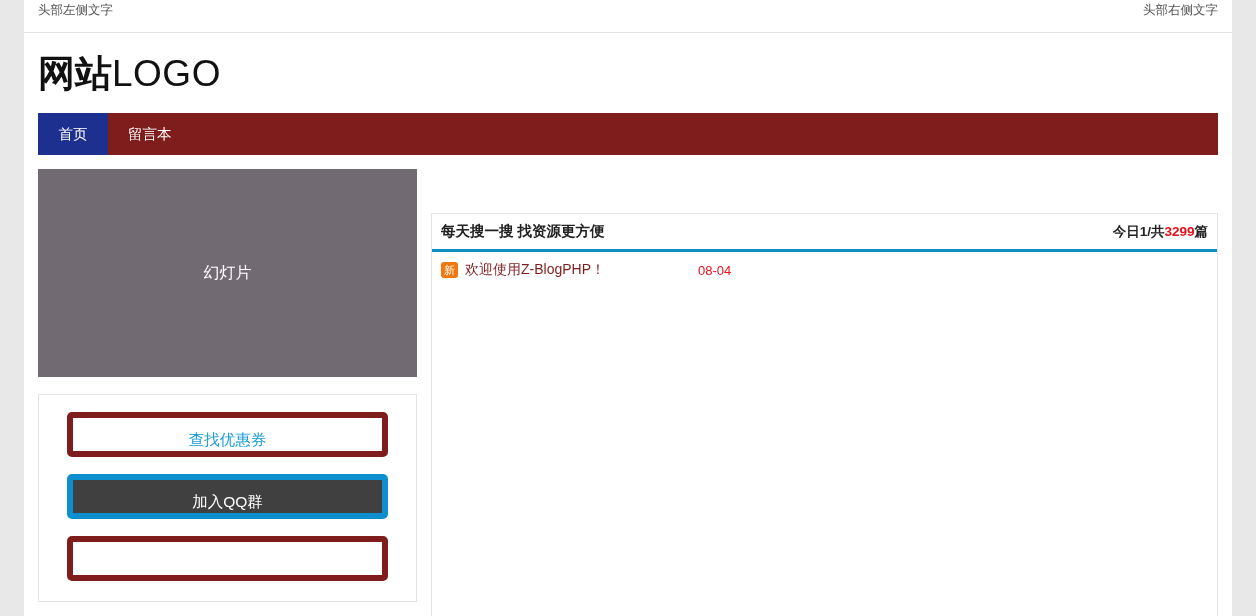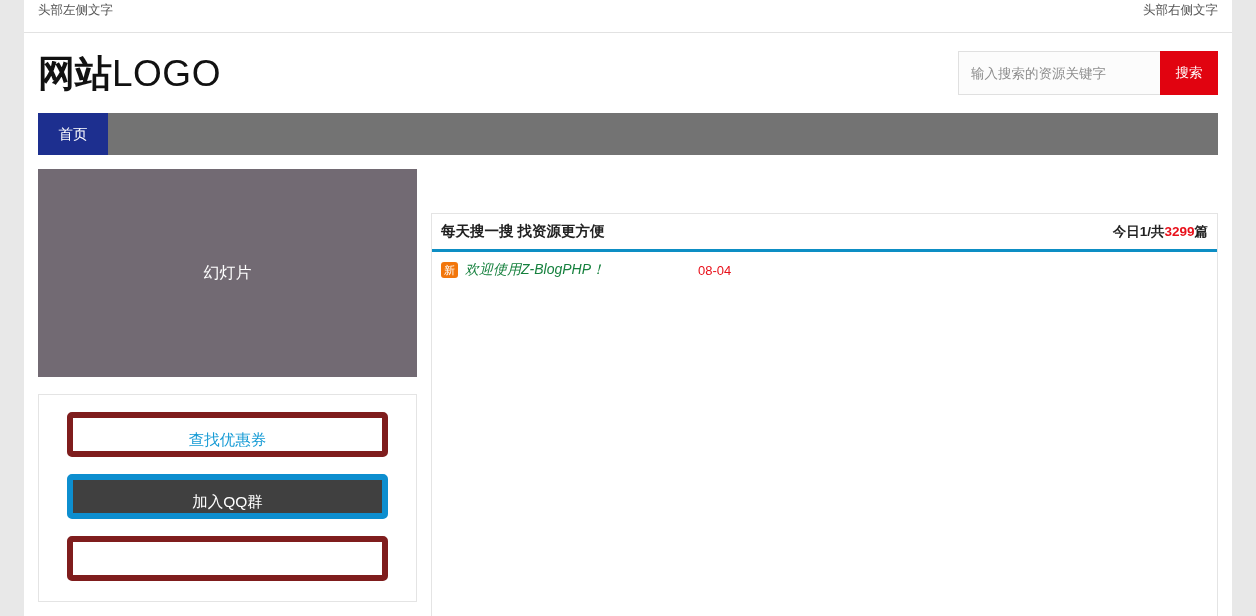--- a/index.html
+++ b/index.html
@@ -78,21 +78,21 @@
     border: none;
     font-size: 13.5px;
     cursor: pointer;
     font-family: "Liberation Sans", "DejaVu Sans", sans-serif;
   }
 
   
   .nav {
     margin: 0 14px;
     height: 42px;
-    background: #737373;
+    background: #7f1d1d;
     display: flex;
     align-items: stretch;
   }
   .nav a {
     display: flex;
     align-items: center;
     justify-content: center;
     min-width: 70px;
     padding: 0 20px;
     color: #fff;
@@ -192,24 +192,23 @@
     border-radius: 3px;
     background: #f2760b;
     color: #fff;
     font-size: 11px;
     line-height: 16px;
     text-align: center;
     flex: none;
     margin-right: 7px;
   }
   .art-title {
-    color: #15803d;
+    color: #7f1d1d;
     text-decoration: none;
     white-space: nowrap;
-    font-style: italic;
   }
   .art-date {
     color: #e8101a;
     font-size: 13px;
     margin-left: 93px;
     white-space: nowrap;
   }
 </style>
 </head>
 <body>
@@ -218,28 +217,25 @@
 
   <div class="topbar">
     <span>头部左侧文字</span>
     <span>头部右侧文字</span>
   </div>
 
   <div class="header">
     <div class="logo">
       <span class="cn">网站</span><span class="en">LOGO</span>
     </div>
-    <div class="searchbox">
-      <input type="text" placeholder="输入搜索的资源关键字" style="">
-      <button class="searchbtn">搜索</button>
-    </div>
   </div>
 
   <div class="nav">
     <a href="#" class="active">首页</a>
+    <a href="#">留言本</a>
   </div>
 
   <div class="columns">
 
     <div class="col-left">
       <div class="slideshow">
         <span>幻灯片</span>
       </div>
       <div class="card">
         <a href="#" class="btn">查找优惠券</a>

